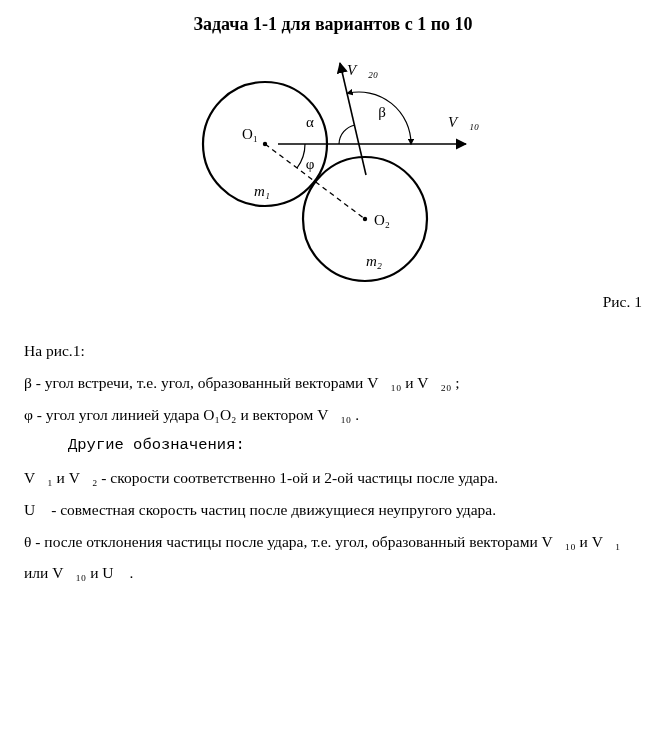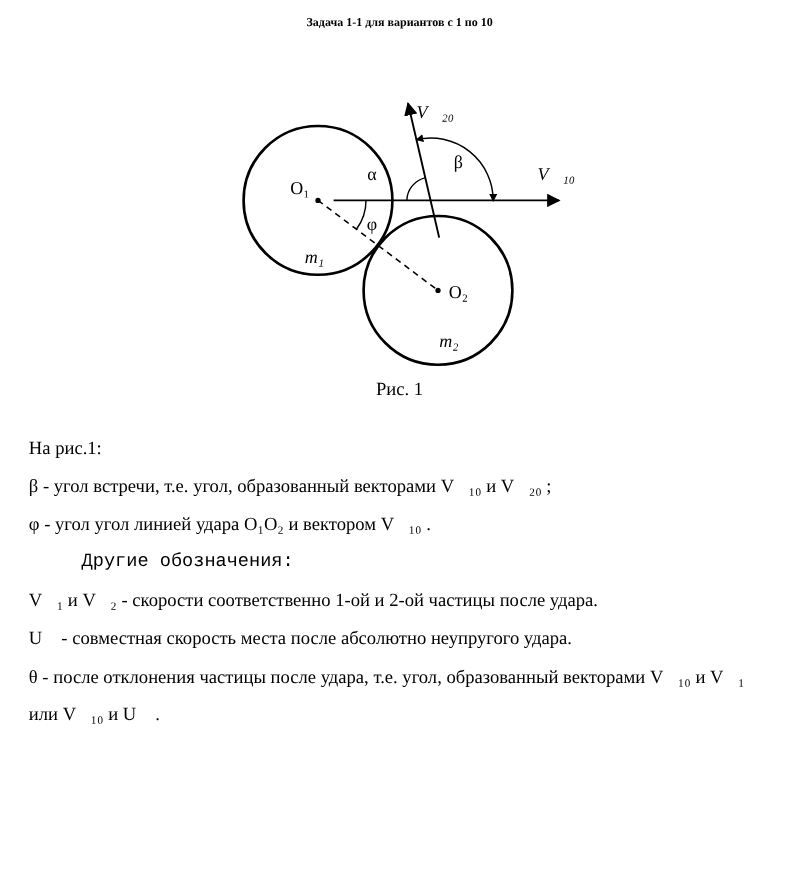--- a/index.html
+++ b/index.html
@@ -14,38 +14,38 @@
     font-family: "Liberation Serif", serif;
     font-size: 15.5px;
     overflow: hidden;
   }
   .page {
     padding: 14px 24px 0 24px;
   }
   .title {
     text-align: center;
     font-weight: bold;
-    font-size: 10px;
-    margin: 0 0 57px 0;
+    font-size: 18px;
+    margin: 0 0 24px 0;
   }
   .intro {
     margin: 0;
     text-align: justify;
     text-indent: 44px;
     line-height: 1.83;
   }
   .figure {
     margin-top: 8px;
   }
   .figure svg {
     display: block;
     margin-left: 126px;
   }
   .caption {
-    text-align: center;
+    text-align: right;
     margin: 2px 0 0 0;
   }
   .notes {
     margin-top: 24px;
   }
   .notes p {
     margin: 0;
     line-height: 2.05;
   }
   .indent {
@@ -111,17 +111,17 @@
 
     <p class="caption">Рис. 1</p>
   </div>
 
   <div class="notes">
     <p>На рис.1:</p>
     <p>β - угол встречи, т.е. угол, образованный векторами V⃗₁₀ и V⃗₂₀ ;</p>
     <p>φ - угол угол линией удара O₁O₂ и вектором V⃗₁₀ .</p>
     <p class="indent">Другие обозначения:</p>
     <p>V⃗₁ и V⃗₂ - скорости соответственно 1-ой и 2-ой частицы после удара.</p>
-    <p>U⃗ - совместная скорость места после абсолютно неупругого удара.</p>
+    <p>U⃗ - совместная скорость частиц после движущиеся неупругого удара.</p>
     <p>θ - после отклонения частицы после удара, т.е. угол, образованный векторами V⃗₁₀ и V⃗₁ или V⃗₁₀ и U⃗ .</p>
   </div>
 
 </div>
 
 </body></html>

